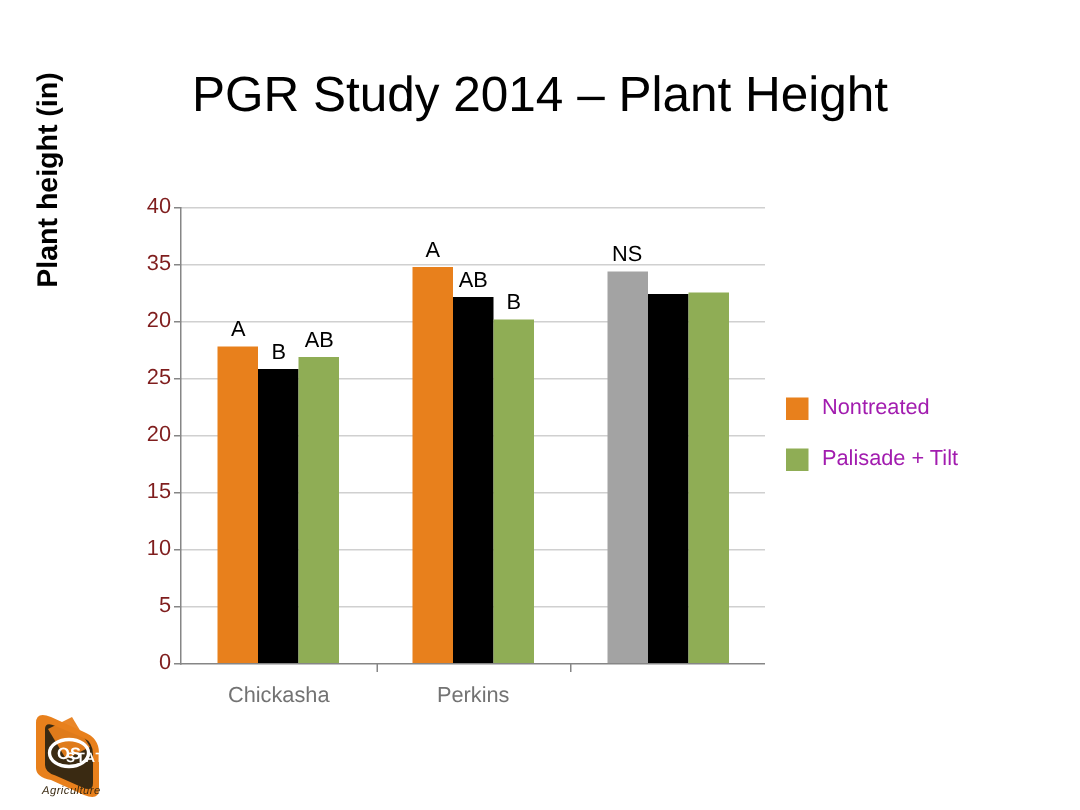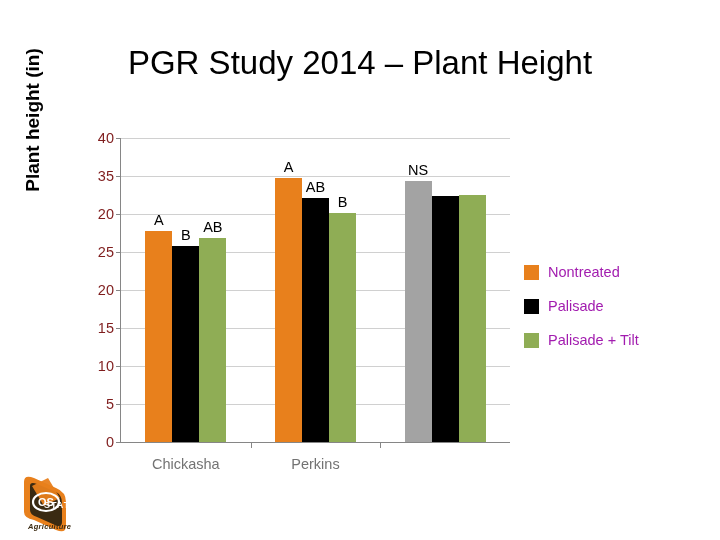--- a/index.html
+++ b/index.html
@@ -154,21 +154,21 @@
     left: 22px; top: 28px;
     font-size: 9px;
     font-weight: bold;
     color: #ffffff;
     letter-spacing: 1px;
   }
   #logo .brand-sub {
     position: absolute;
     left: 6px; top: 50px;
     font-size: 7.5px;
-    font-weight: bold;
+    font-weight: normal;
     font-style: italic;
     color: #3a2a12;
     letter-spacing: 0.3px;
   }
 </style>
 </head>
 <body>
 
 <div id="slide">
 
@@ -245,24 +245,20 @@
           </div>
         </div>
       </div>
 
     <div id="legend">
         <div class="legend-row">
           <span class="legend-swatch" style="background: rgb(232, 128, 28);"></span>
           <span class="legend-text">Nontreated</span>
         </div>
         <div class="legend-row">
-          <span class="legend-swatch" style="background: rgb(0, 0, 0);"></span>
-          <span class="legend-text">Palisade</span>
-        </div>
-        <div class="legend-row">
           <span class="legend-swatch" style="background: rgb(143, 173, 85);"></span>
           <span class="legend-text">Palisade + Tilt</span>
         </div>
       </div>
   </div>
 
   <div id="logo">
     <svg width="84" height="64" viewBox="0 0 84 64">
       <path d="M2 40 L2 10 Q2 2 12 6 L34 16 Q44 20 44 30 L44 54 Q44 62 34 58 L12 48 Q2 46 2 40 Z" fill="#E8801C"></path>
       <path d="M8 38 L8 14 Q8 9 15 12 L34 20 Q40 23 40 31 L40 50 Q40 56 33 53 L15 45 Q8 43 8 38 Z" fill="#3A2A12"></path>

